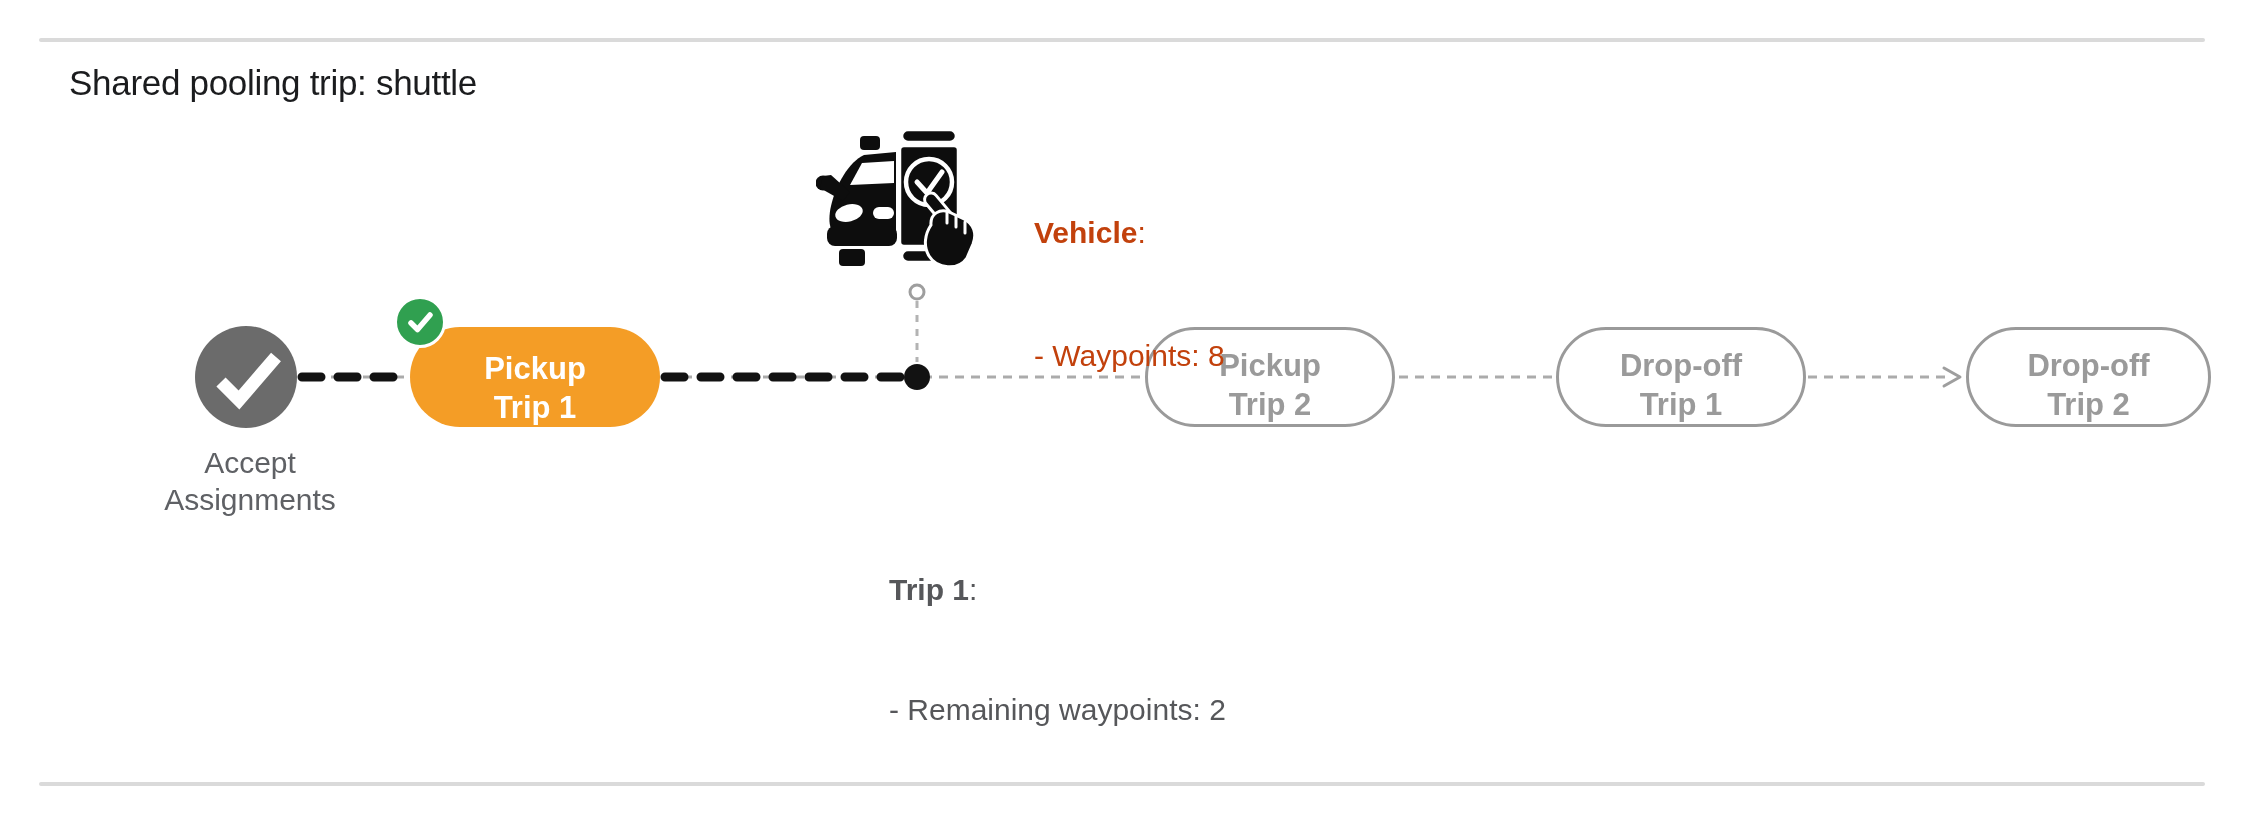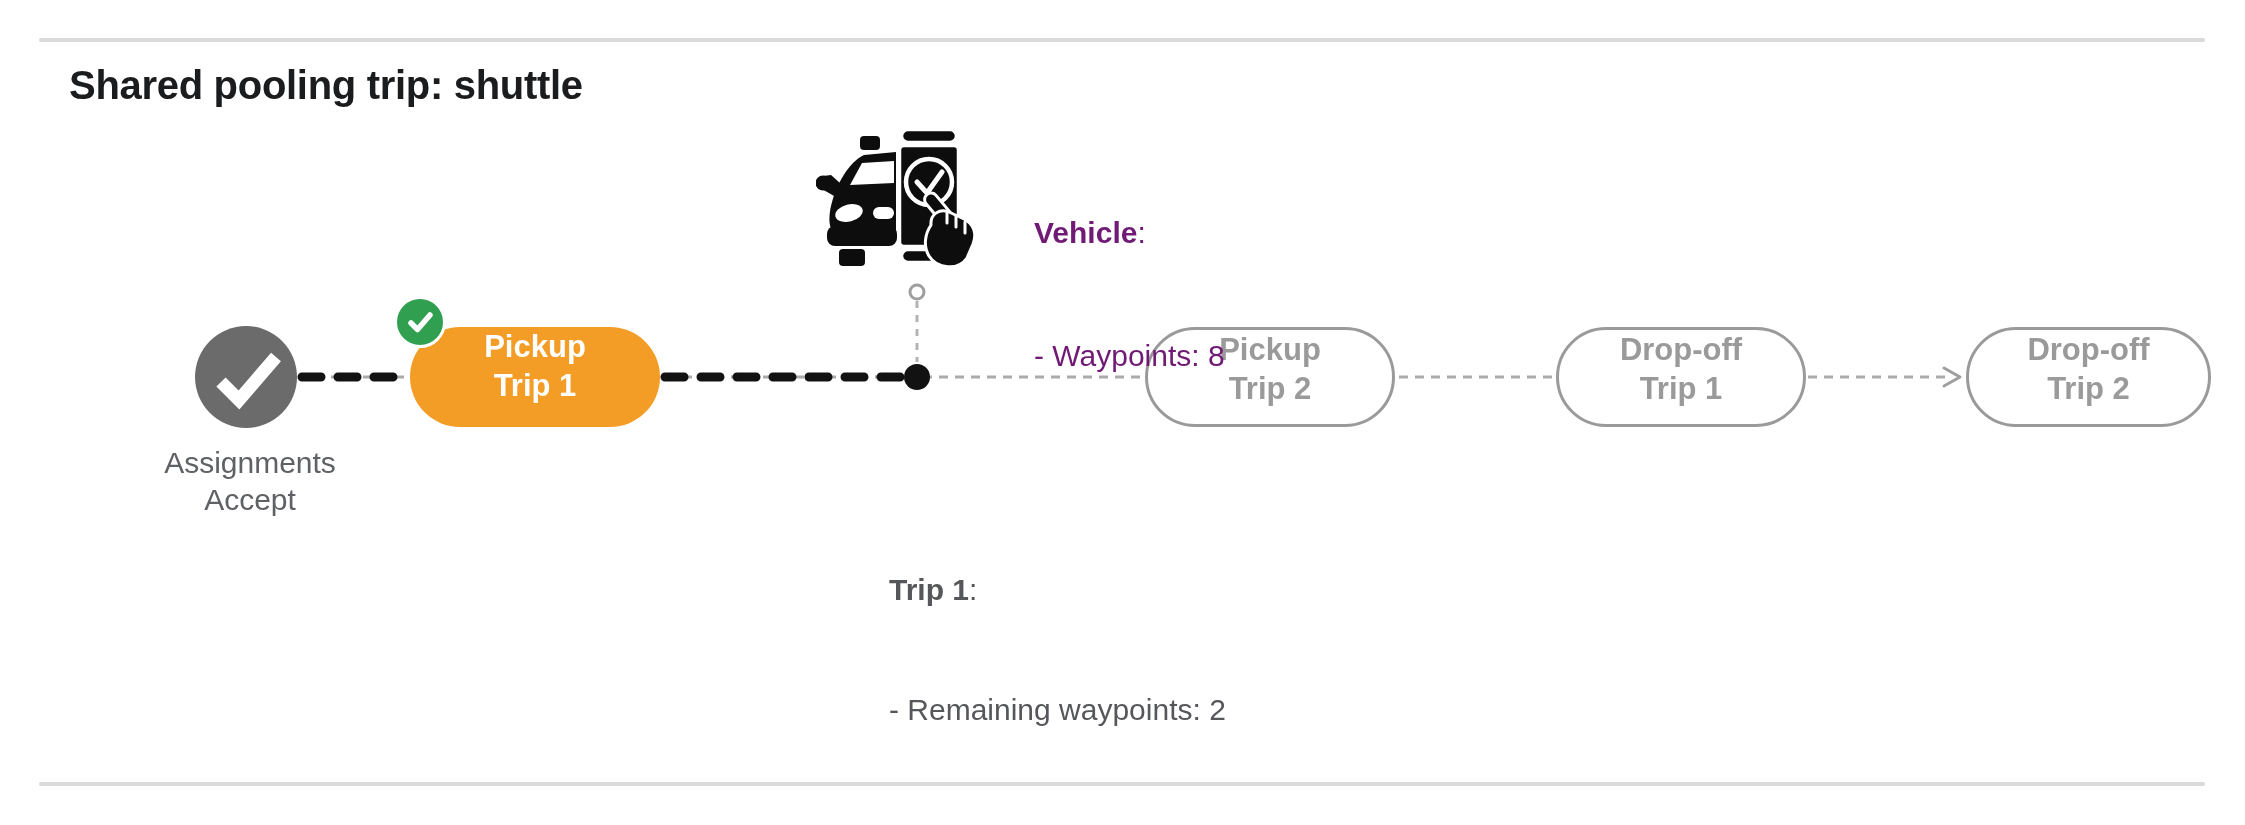--- a/index.html
+++ b/index.html
@@ -2,52 +2,52 @@
 <html><head>
 <meta charset="utf-8">
 <style>
   html,body{margin:0;padding:0;background:#fff;}
   body{width:2245px;height:825px;position:relative;font-family:"Liberation Sans",sans-serif;overflow:hidden;}
 
   .rule{position:absolute;left:39px;width:2166px;height:4px;background:#DADADA;border-radius:2px;}
   .rule-top{top:38px;}
   .rule-bottom{top:782px;}
 
-  .title{position:absolute;left:69px;top:63px;margin:0;font-size:40px;font-weight:bold;color:#1B1C1E;letter-spacing:-0.3px;}
+  .title{position:absolute;left:69px;top:63px;margin:0;font-size:35px;font-weight:normal;color:#1B1C1E;letter-spacing:-0.3px;}
 
   svg.connectors{position:absolute;left:0;top:0;width:2245px;height:825px;}
 
   .dash-underlay{stroke:#ABABAB;stroke-width:3;fill:none;stroke-dasharray:9 7;}
   .dash-dark{stroke:#121212;stroke-width:9;fill:none;stroke-dasharray:19 17;stroke-linecap:round;}
   .stem{stroke:#B3B3B3;stroke-width:3;fill:none;stroke-dasharray:7 7;}
   .anchor-circle{fill:#fff;stroke:#9E9E9E;stroke-width:3;}
   .pos-dot{fill:#121212;}
   .arrow-head{stroke:#9E9E9E;stroke-width:3;fill:none;stroke-linecap:round;stroke-linejoin:round;}
 
   .accept-circle{position:absolute;left:195px;top:326px;width:102px;height:102px;border-radius:50%;background:#6B6B6B;}
   .accept-circle svg{position:absolute;inset:0;}
 
   .accept-label{position:absolute;left:110px;top:444px;width:280px;text-align:center;font-size:30px;line-height:37px;color:#5F6165;}
 
   .pill{position:absolute;top:327px;width:250px;height:100px;border-radius:50px;box-sizing:border-box;
-        display:flex;flex-direction:column;align-items:center;justify-content:flex-start;
+        display:flex;flex-direction:column;align-items:center;justify-content:flex-end;
         font-weight:bold;font-size:31px;line-height:39px;text-align:center;}
   .pill-current{left:410px;background:#F49D26;color:#FFFFFF;}
   .pill-upcoming{background:#FFFFFF;border:3px solid #9A9A9A;color:#9A9A9A;}
   .pill-p2{left:1145px;}
   .pill-d1{left:1556px;}
   .pill-d2{left:1966px;width:245px;}
 
   .badge{position:absolute;left:394px;top:296px;width:52px;height:52px;box-sizing:border-box;
          border:3px solid #fff;border-radius:50%;background:#30A050;}
   .badge svg{position:absolute;inset:0;}
 
   .vehicle-icon{position:absolute;left:816px;top:122px;width:160px;height:152px;}
 
-  .vehicle-info{position:absolute;left:1034px;top:130px;font-size:30px;line-height:41px;color:#701a75;white-space:pre-wrap;}
+  .vehicle-info{position:absolute;left:1034px;top:130px;font-size:30px;line-height:41px;color:#c2410c;white-space:pre-wrap;}
   .trip-info{position:absolute;left:889px;top:490px;font-size:30px;line-height:40px;color:#56575A;white-space:pre-wrap;}
   .b{font-weight:bold;}
 </style>
 </head>
 <body>
 
 <div class="rule rule-top"></div>
 <div class="rule rule-bottom"></div>
 
 <h1 class="title">Shared pooling trip: shuttle</h1>
@@ -66,22 +66,22 @@
   <circle class="anchor-circle" cx="917" cy="292" r="7"></circle>
   <circle class="pos-dot" cx="917" cy="377" r="13"></circle>
 </svg>
 
 <div class="accept-circle">
   <svg viewBox="0 0 102 102">
     <path d="M26 56 L44 74 L81 31" fill="none" stroke="#fff" stroke-width="13"></path>
   </svg>
 </div>
 <div class="accept-label">
+  <div>Accept</div>
   <div>Assignments</div>
-  <div>Accept</div>
 </div>
 
 <div class="pill pill-current">
   <div>Pickup</div>
   <div>Trip 1</div>
 </div>
 <div class="badge">
   <svg viewBox="0 0 46 46">
     <path d="M14 24 L20.5 30.5 L33 16" fill="none" stroke="#fff" stroke-width="5.5" stroke-linecap="round" stroke-linejoin="round"></path>
   </svg>

